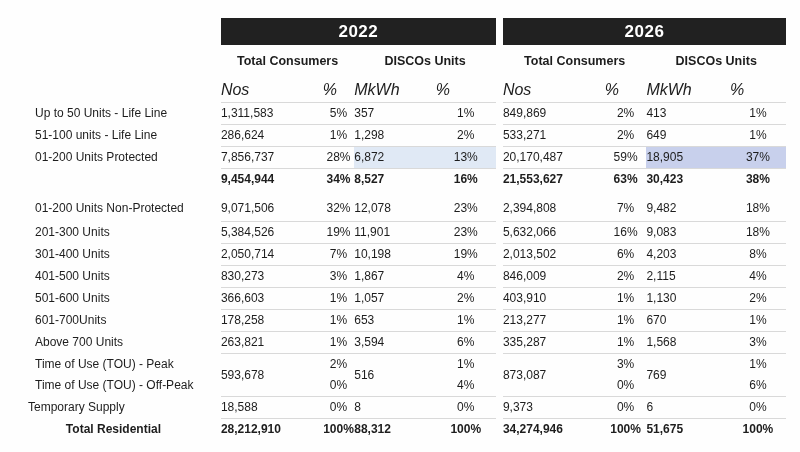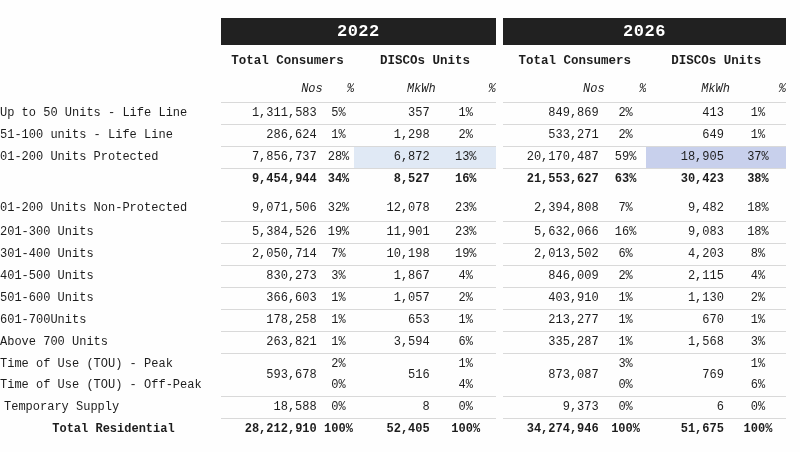--- a/index.html
+++ b/index.html
@@ -6,21 +6,20 @@
   body{
     font-family:"Liberation Sans", sans-serif;
     background:#ffffff;
     color:var(--text,#1d1d1d);
   }
   .page{
     position:relative;
     width:800px;height:452px;
     background:#fefefe;
     overflow:hidden;
-    font-family:Liberation Mono, monospace;
   }
   table{
     border-collapse:collapse;
     table-layout:fixed;
     margin-top:18px;
     width:786px;
   }
   col.c-label{width:215px;}
   col.c-gap0{width:2px;}
   col.c22-nos{width:100px;}
@@ -52,33 +51,34 @@
     letter-spacing:.5px;
   }
   tr.grouphead th{
     font-weight:bold;
     font-size:12.5px;
     height:32px;
     vertical-align:middle;
   }
   tr.subhead th{
     font-style:italic;
-    font-size:12px;
+    font-size:16px;
     height:25px;
-    text-align:right;
+    text-align:left;
     vertical-align:middle;
     border-bottom:1px solid var(--row_line,#d8d8d8);
   }
   td.label{
     text-align:left;
+    padding-left:35px;
     font-size:12px;
   }
-  td.label.small-indent{padding-left:4px;}
+  td.label.small-indent{padding-left:28px;}
   td.label.centered{padding-left:8px;text-align:center;font-weight:bold;}
-  td.num{text-align:right;padding-right:6px;border-bottom:1px solid var(--row_line,#d8d8d8);}
+  td.num{padding-right:6px;border-bottom:1px solid var(--row_line,#d8d8d8);}
   td.pct{text-align:center;border-bottom:1px solid var(--row_line,#d8d8d8);}
   td.gapcell{border-bottom:none;}
   tr.bold td{font-weight:bold;}
   tr.no-line td.num, tr.no-line td.pct{border-bottom:none;}
   td.merged{vertical-align:middle;border-bottom:1px solid var(--row_line,#d8d8d8) !important;}
   tr.gap-top td{padding-top:5px;height:26px;}
   td.hl22{background:var(--hl22,#dfe8f4);}
   td.hl26{background:var(--hl26,#c7cfec);}
 </style>
 </head>
@@ -307,21 +307,21 @@
           <td class="num">9,373</td>
           <td class="pct">0%</td>
           <td class="num">6</td>
           <td class="pct">0%</td>
         </tr>
         <tr class="bold no-line">
           <td class="label centered">Total Residential</td>
           <td class="gapcell"></td>
           <td class="num">28,212,910</td>
           <td class="pct">100%</td>
-          <td class="num">52,405</td>
+          <td class="num">88,312</td>
           <td class="pct">100%</td>
           <td class="gapcell"></td>
           <td class="num">34,274,946</td>
           <td class="pct">100%</td>
           <td class="num">51,675</td>
           <td class="pct">100%</td>
         </tr>
       </tbody>
   </table>
 </div>

